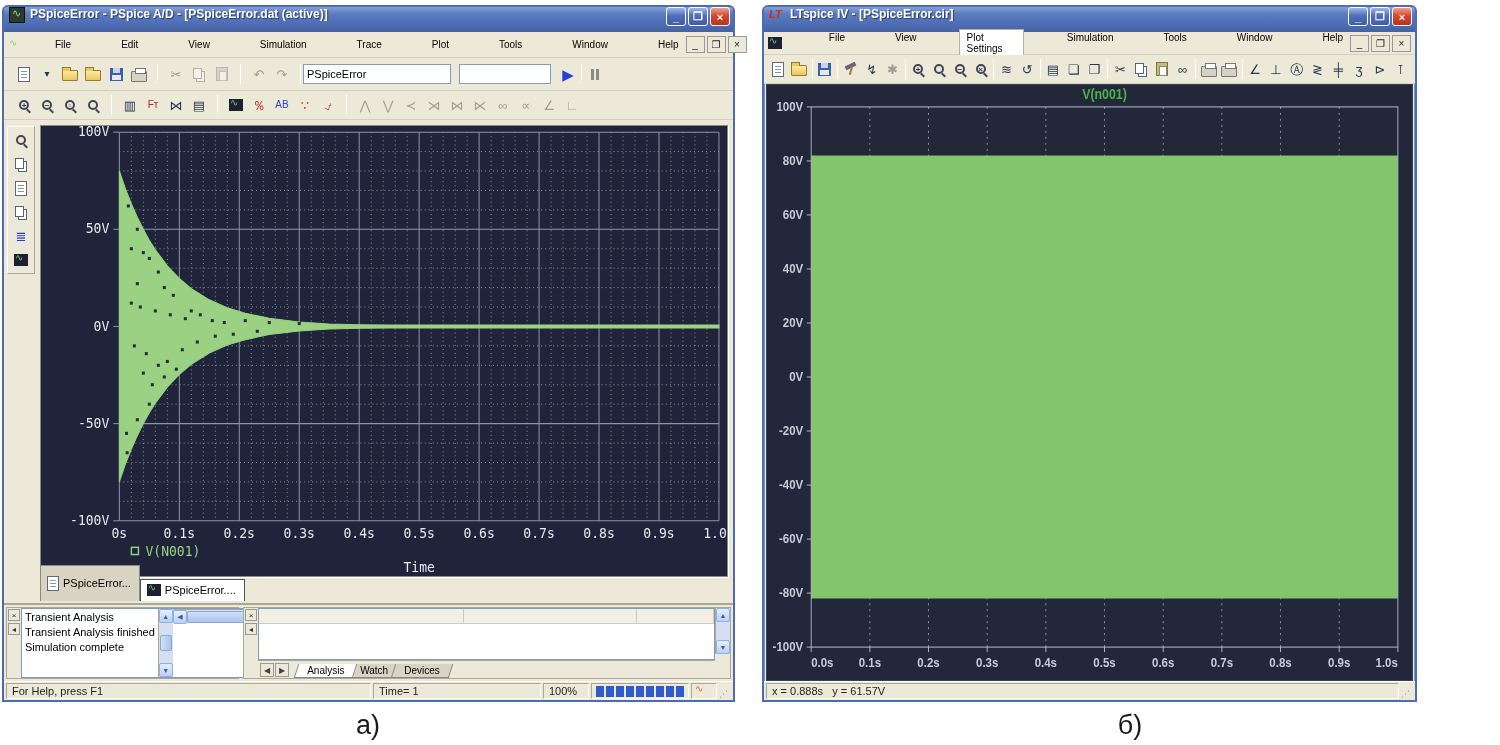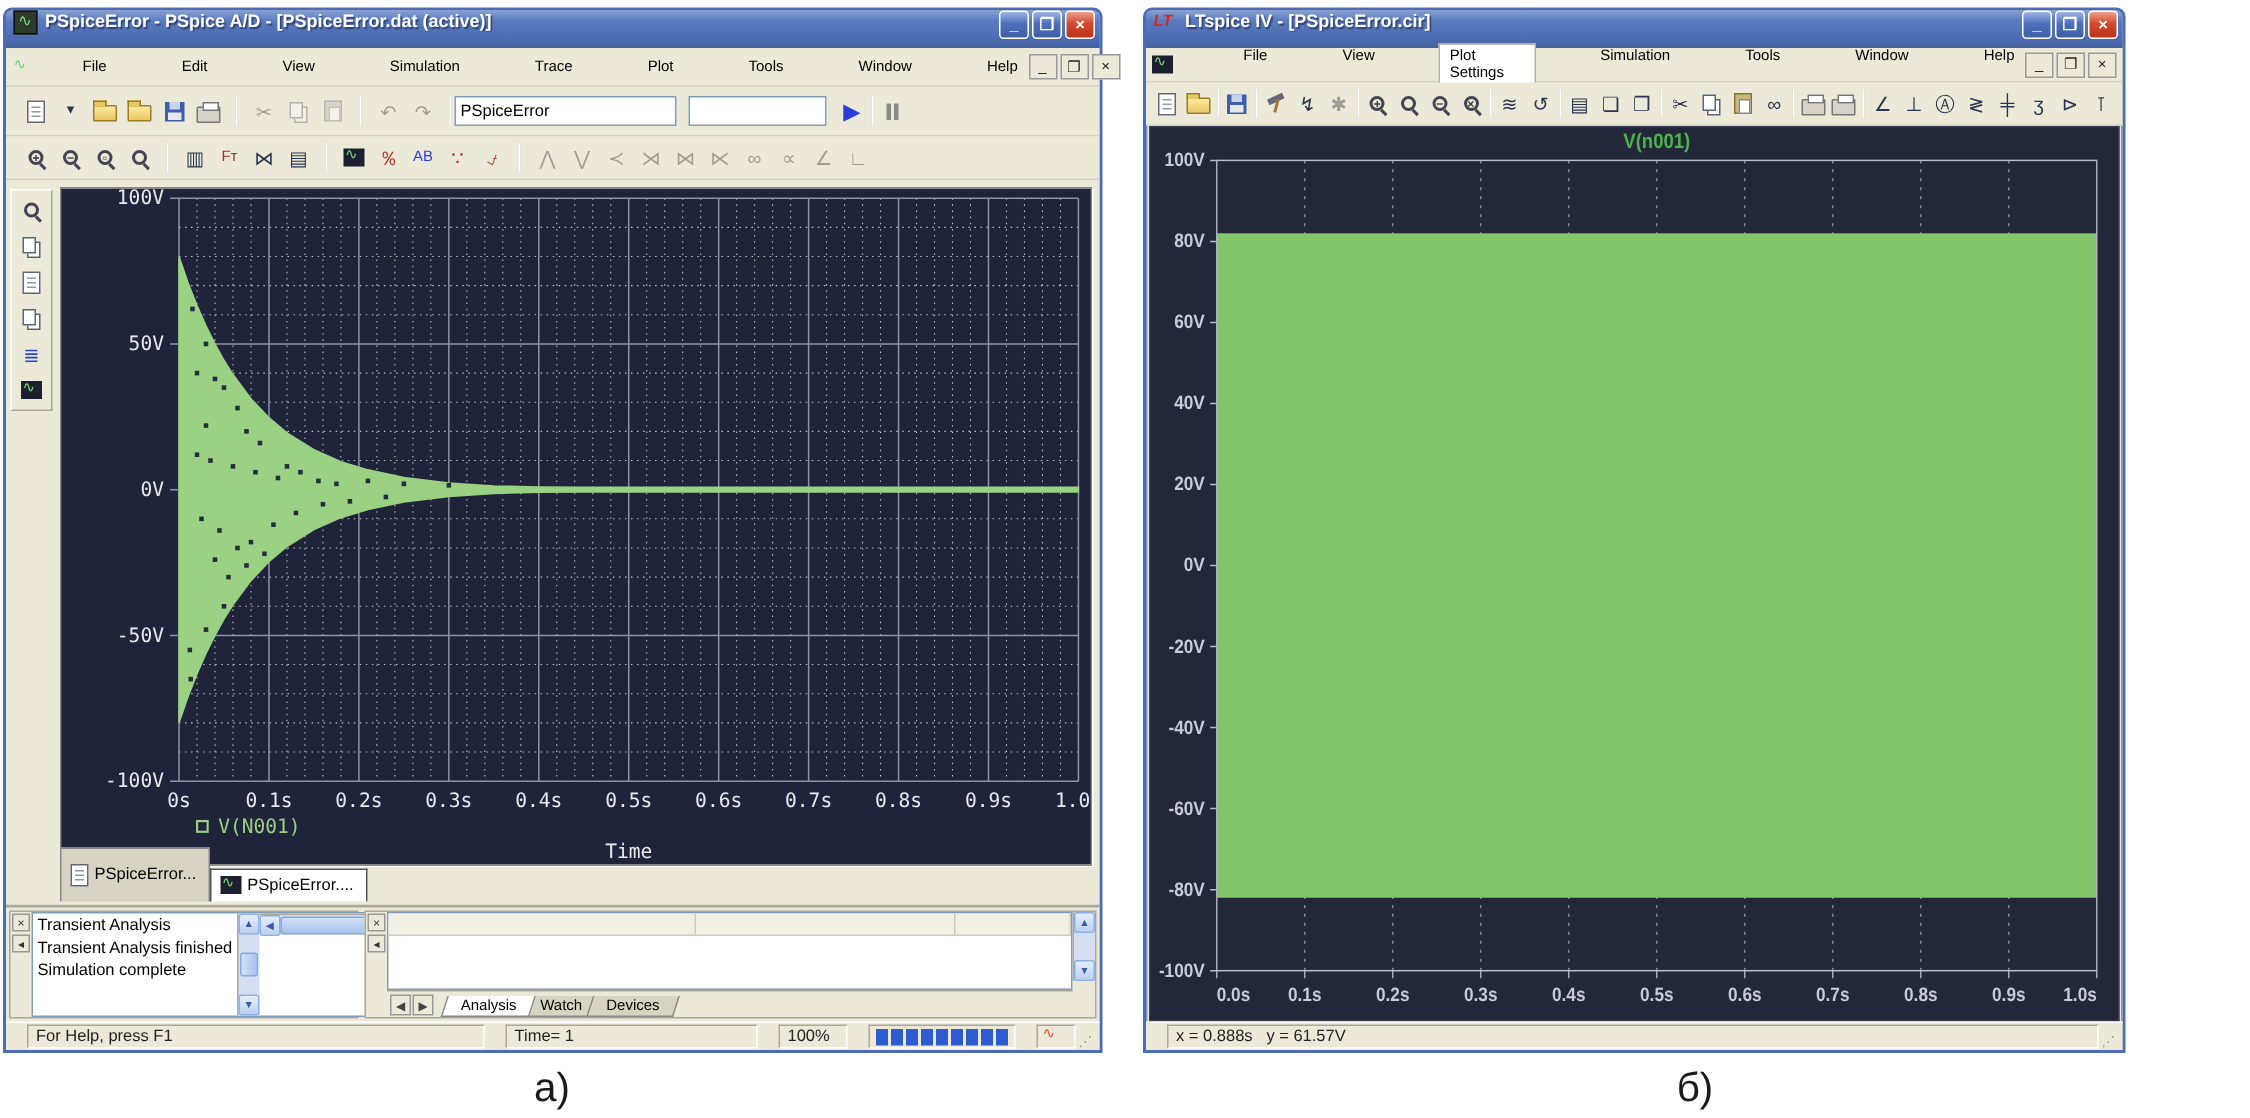--- a/index.html
+++ b/index.html
@@ -94,21 +94,21 @@
   .rhead div { border-right:1px solid #cfcabb; }
   .rbody { flex:1; }
   .rtabs { height:18px; display:flex; align-items:flex-end; background:#ece9d8; border-top:1px solid #aca899; padding-left:2px; gap:0; }
   .rtab { font-size:10px; padding:1px 10px; border:1px solid #888; border-top:none; transform:skewX(-18deg); background:#d8d4c4; margin-right:-6px; }
   .rtab span { display:inline-block; transform:skewX(18deg); }
   .rtab.active { background:#fff; z-index:2; position:relative; }
   .rtab-nav { width:14px; height:14px; border:1px solid #999; background:#ece9d8; font-size:8px; display:flex; align-items:center; justify-content:center; margin:0 1px 1px 0; color:#444; }
 
   
   .statusbar { flex:0 0 19px; display:flex; align-items:stretch; gap:2px; background:#ece9d8; border-top:1px solid #fff; padding:1px 2px; font-size:11px; }
-  .scell { border:1px solid #aca899; border-bottom-color:#fff; border-right-color:#fff; padding:1px 5px; color:#222; white-space:nowrap; overflow:hidden;margin-left:12px; }
+  .scell { border:1px solid #aca899; border-bottom-color:#fff; border-right-color:#fff; padding:1px 5px; color:#222; white-space:nowrap; overflow:hidden; }
   .progress { display:flex; gap:2px; align-items:center; padding:1px 4px; }
   .pblock { width:8px; height:11px; background:#2f5bd0; }
   .grip { width:12px; align-self:flex-end; color:#999; font-size:9px; }
 
   
   #lt-plot { flex:1 1 auto; background:#23273a; margin:0 2px; border:1px solid #3a3f55; }
   #lt-plot svg { width:100%; height:100%; display:block; }
   #lt-status { flex:0 0 18px; }
 
   .inputbox { height:20px; border:1px solid #7f9db9; background:#fff; font-size:11px; padding:0 3px; font-family:"Liberation Sans",sans-serif; }

